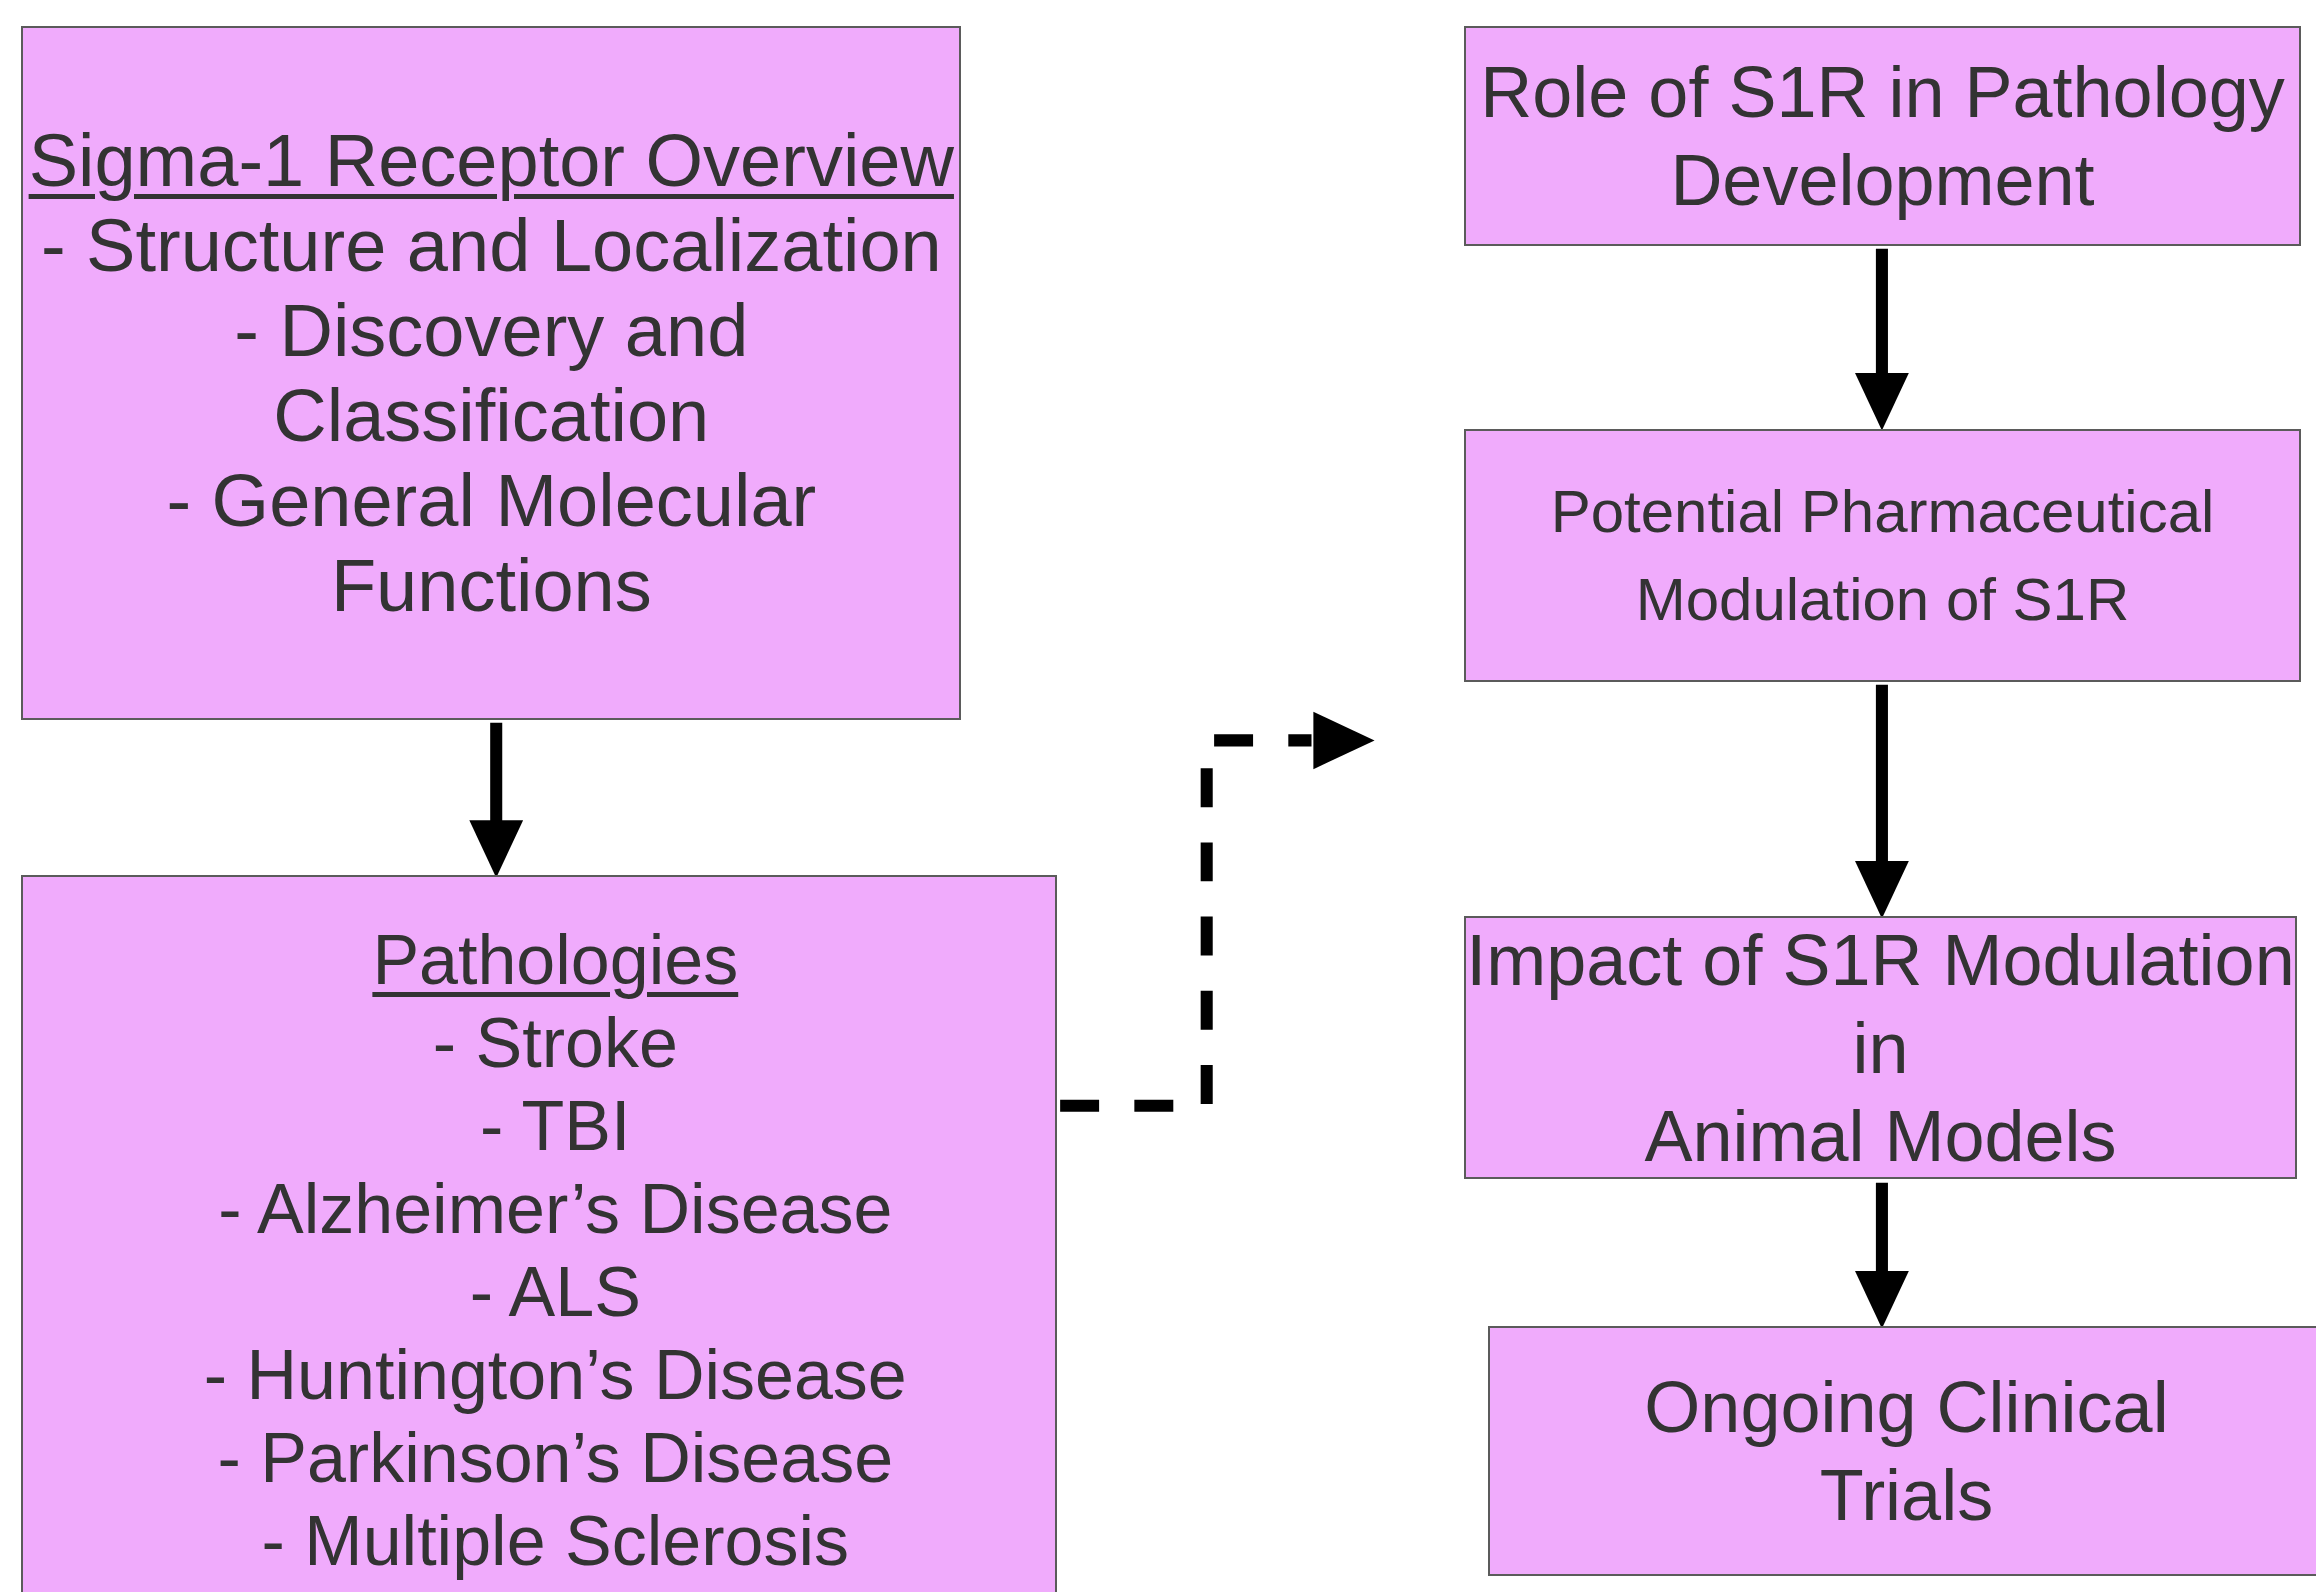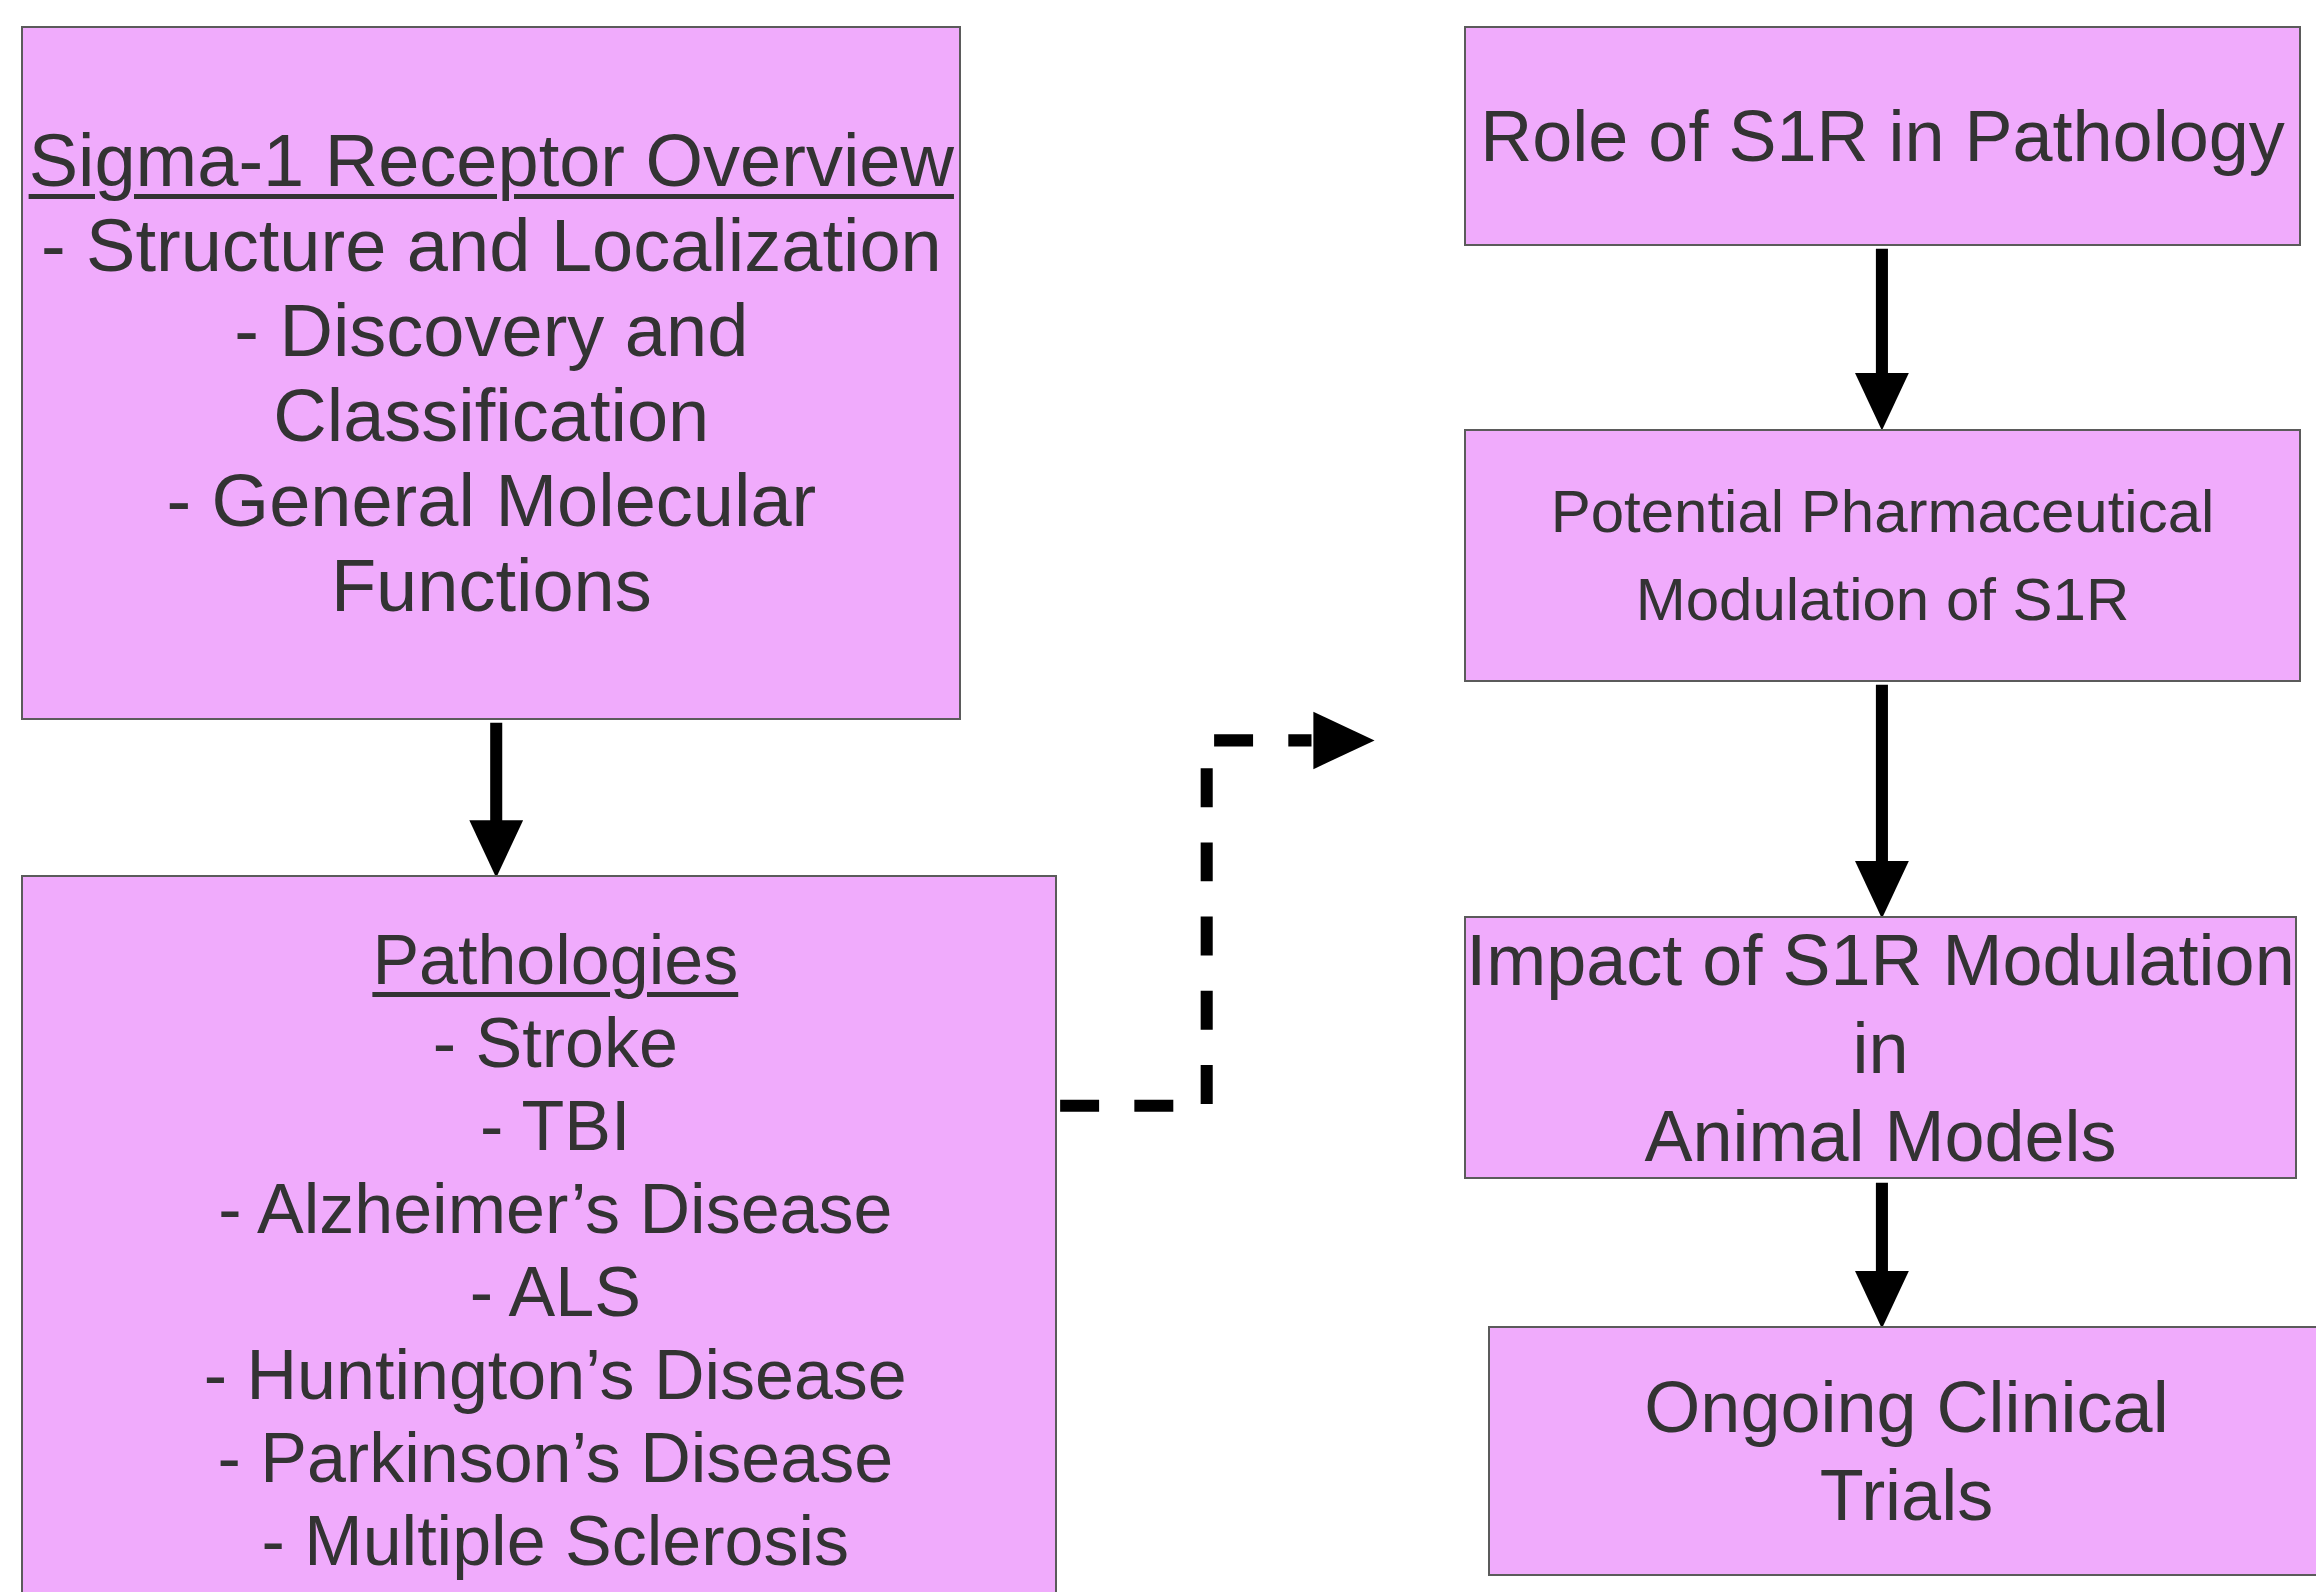--- a/index.html
+++ b/index.html
@@ -80,20 +80,21 @@
     <div class="line">- TBI</div>
     <div class="line">- Alzheimer’s Disease</div>
     <div class="line">- ALS</div>
     <div class="line">- Huntington’s Disease</div>
     <div class="line">- Parkinson’s Disease</div>
     <div class="line">- Multiple Sclerosis</div>
   </div>
 
   <div class="node node-role">
     <div class="line">Role of S1R in Pathology</div>
+    <div class="line">Development</div>
   </div>
 
   <div class="node node-modulation">
     <div class="line">Potential Pharmaceutical</div>
     <div class="line">Modulation of S1R</div>
   </div>
 
   <div class="node node-impact">
     <div class="line">Impact of S1R Modulation in</div>
     <div class="line">Animal Models</div>

